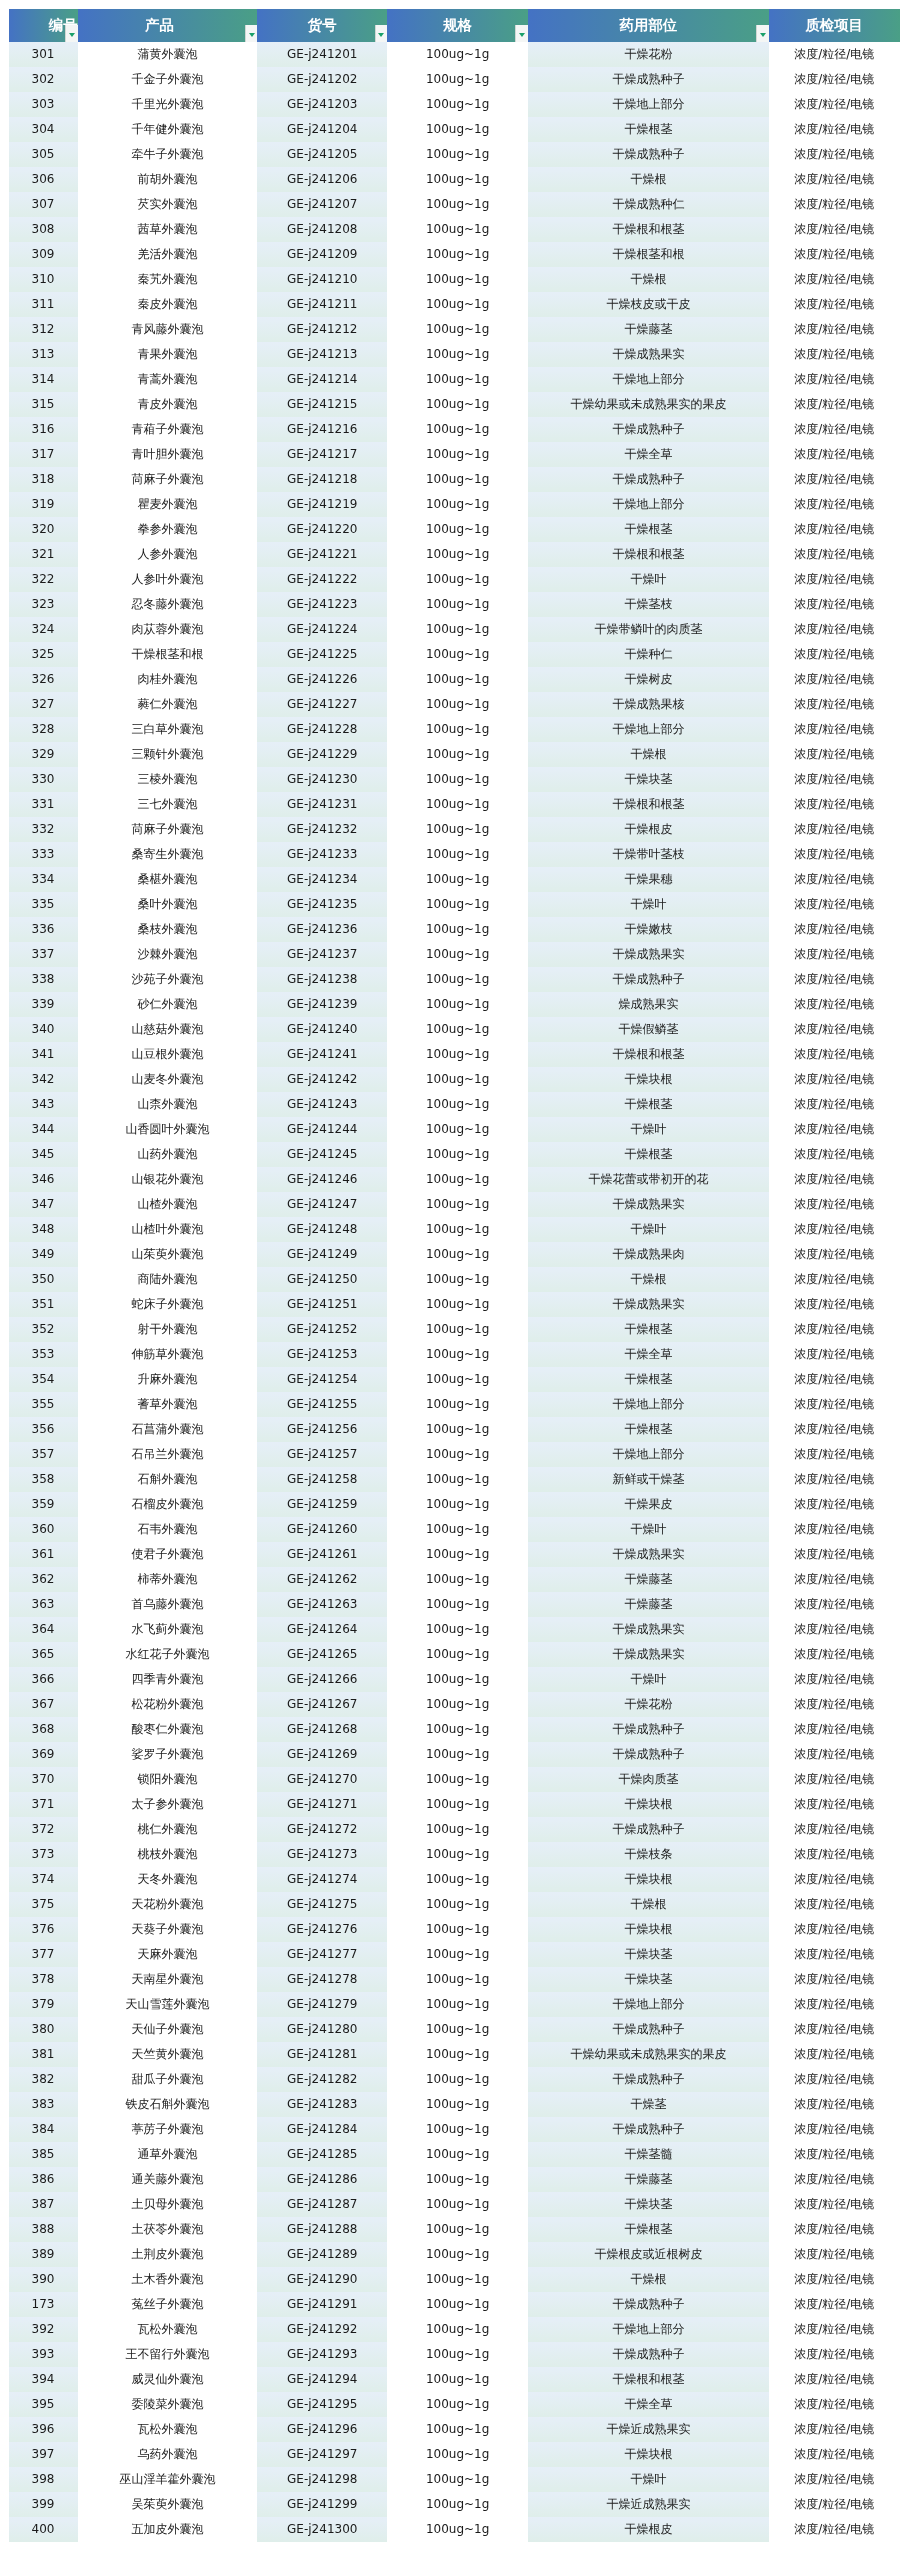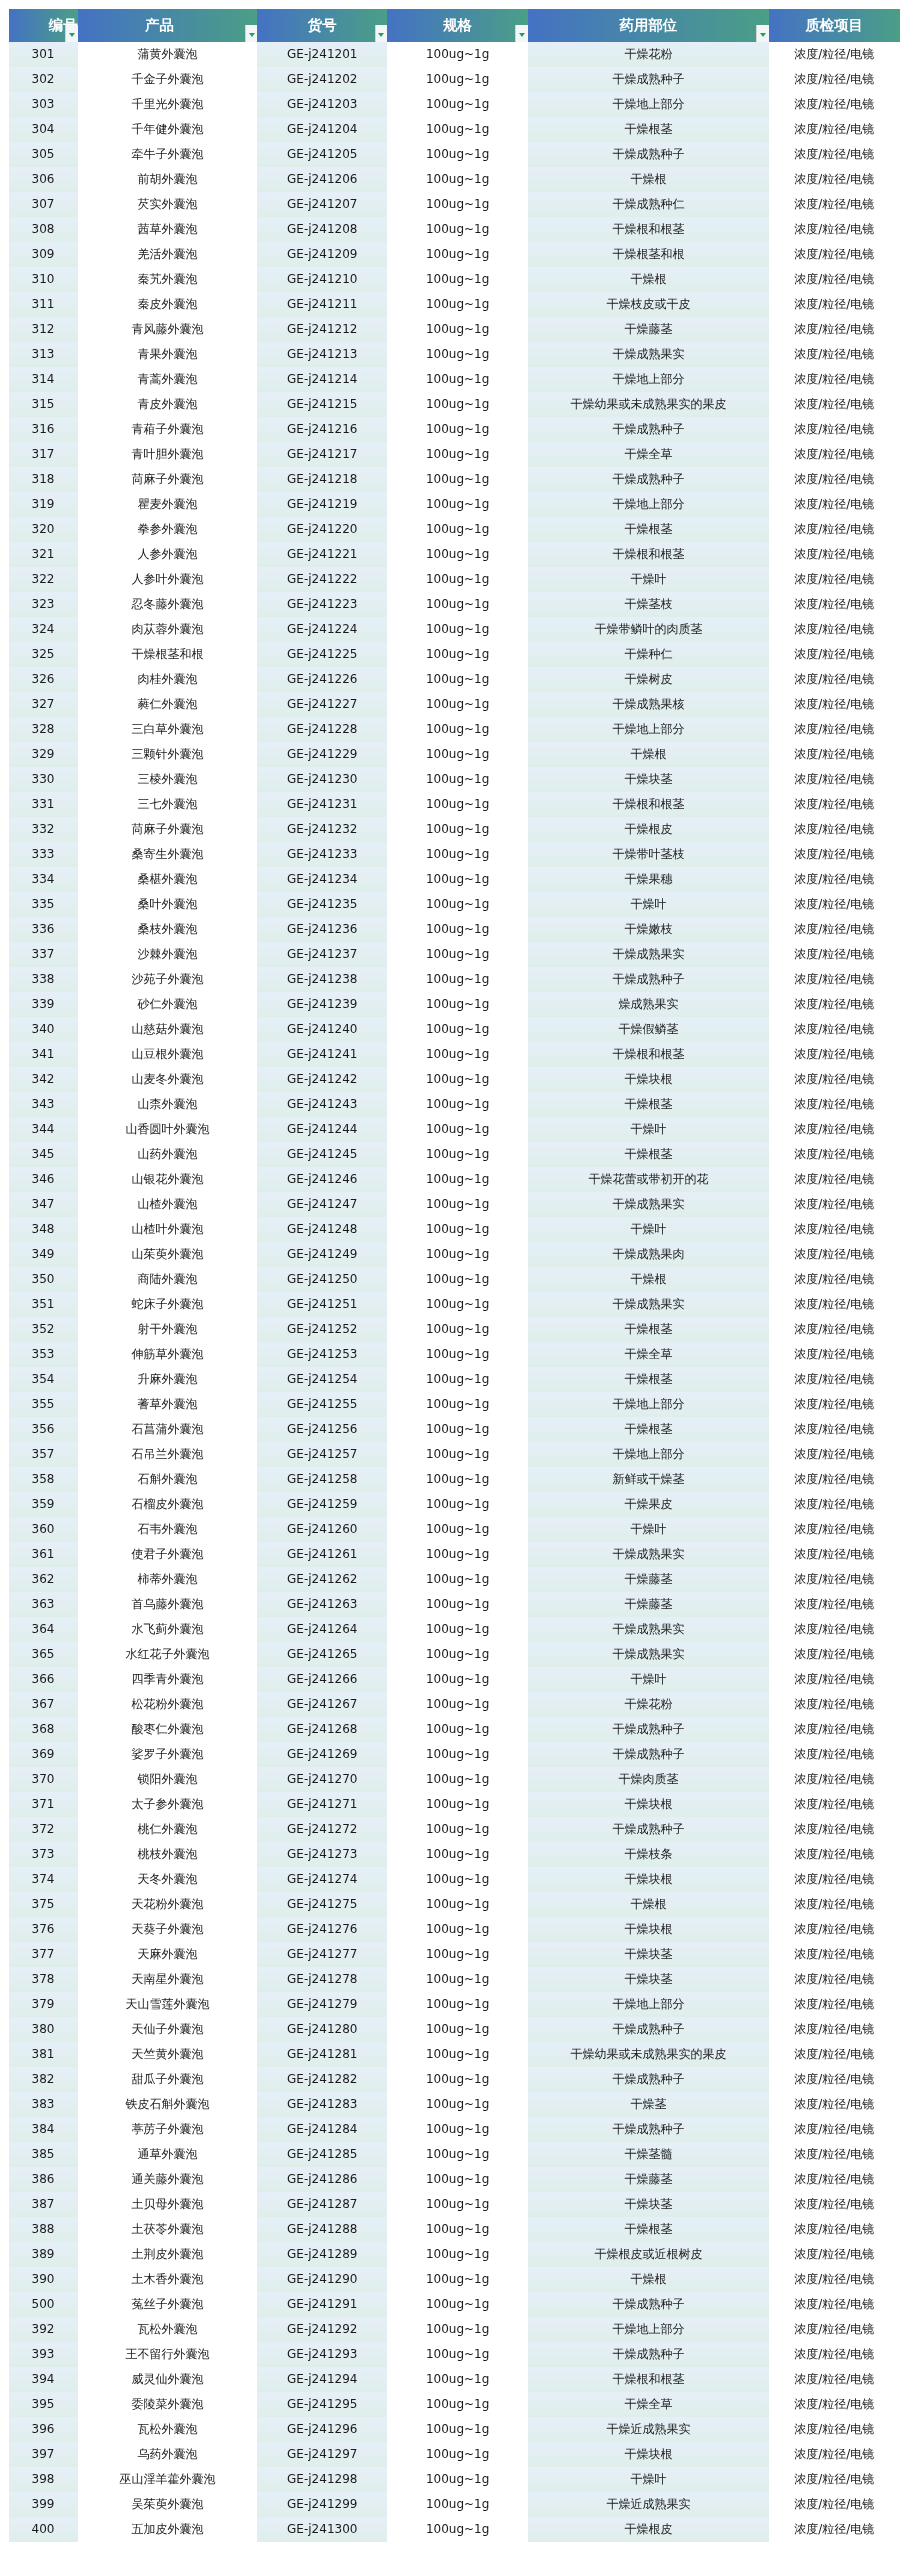--- a/index.html
+++ b/index.html
@@ -778,21 +778,21 @@
       </div>
       <div class="row">
         <div class="cell c1 shade">390</div>
         <div class="cell c2 plain">土木香外囊泡</div>
         <div class="cell c3 shade">GE-j241290</div>
         <div class="cell c4 plain">100ug~1g</div>
         <div class="cell c5 shade">干燥根</div>
         <div class="cell c6 plain">浓度/粒径/电镜</div>
       </div>
       <div class="row">
-        <div class="cell c1 shade">500</div>
+        <div class="cell c1 shade">173</div>
         <div class="cell c2 plain">菟丝子外囊泡</div>
         <div class="cell c3 shade">GE-j241291</div>
         <div class="cell c4 plain">100ug~1g</div>
         <div class="cell c5 shade">干燥成熟种子</div>
         <div class="cell c6 plain">浓度/粒径/电镜</div>
       </div>
       <div class="row">
         <div class="cell c1 shade">392</div>
         <div class="cell c2 plain">瓦松外囊泡</div>
         <div class="cell c3 shade">GE-j241292</div>

